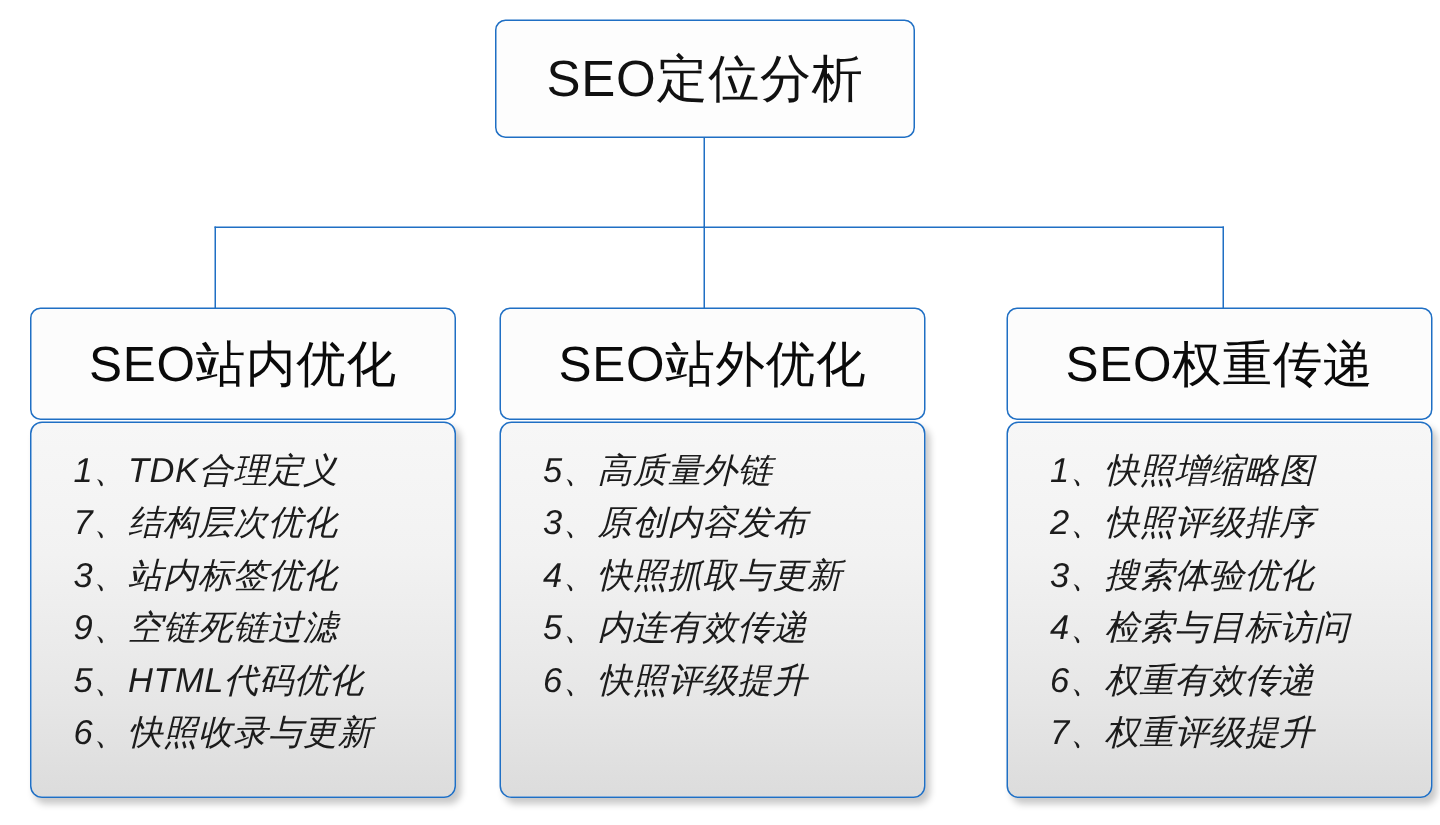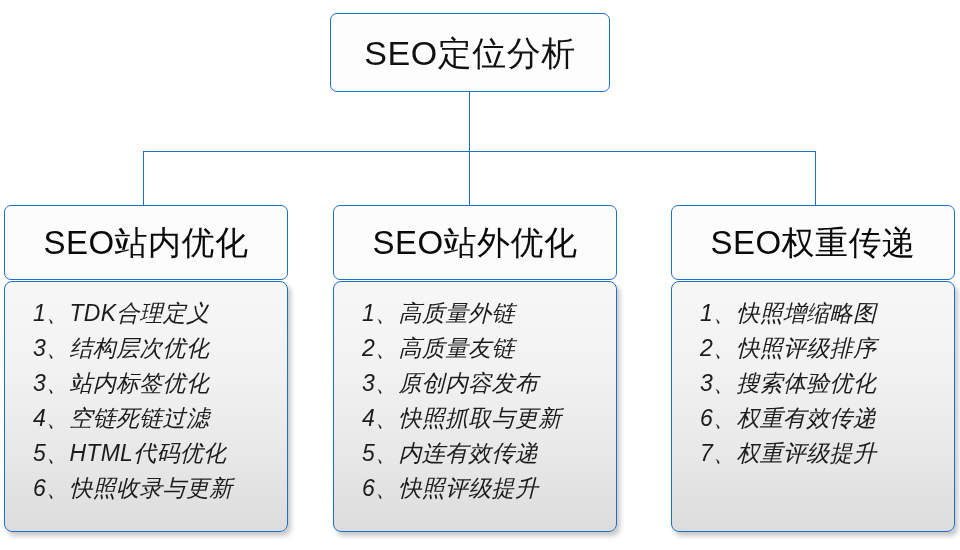--- a/index.html
+++ b/index.html
@@ -50,21 +50,21 @@
   .conn-v-left   { left: 143px; top: 151px; width: 1.4px; height: 55px; }
   .conn-v-mid    { left: 469px; top: 151px; width: 1.4px; height: 55px; }
   .conn-v-right  { left: 815px; top: 151px; width: 1.4px; height: 55px; }
 
   
   .column {
     position: absolute;
     top: 205px;
     width: 284px;
   }
-  .col-1 { left: 4px; }
+  .col-1 { left: 20px; }
   .col-2 { left: 333px; }
   .col-3 { left: 671px; }
 
   .col-header {
     box-sizing: border-box;
     width: 100%;
     height: 75px;
     border: 1.4px solid #1f6fc4;
     border-radius: 7px;
     background: #fcfcfc;
@@ -124,53 +124,53 @@
   <div class="conn conn-v-mid"></div>
   <div class="conn conn-v-right"></div>
 
   <div class="column col-1">
     <div class="col-header">
       <span class="col-header-label">SEO站内优化</span>
     </div>
     <div class="col-body">
       <ul class="item-list">
         <li class="item">1、TDK合理定义</li>
-        <li class="item">3、结构层次优化</li>
+        <li class="item">7、结构层次优化</li>
         <li class="item">3、站内标签优化</li>
-        <li class="item">4、空链死链过滤</li>
+        <li class="item">9、空链死链过滤</li>
         <li class="item">5、HTML代码优化</li>
         <li class="item">6、快照收录与更新</li>
       </ul>
     </div>
   </div>
 
   <div class="column col-2">
     <div class="col-header">
       <span class="col-header-label">SEO站外优化</span>
     </div>
     <div class="col-body">
       <ul class="item-list">
-        <li class="item">1、高质量外链</li>
-        <li class="item">2、高质量友链</li>
+        <li class="item">5、高质量外链</li>
         <li class="item">3、原创内容发布</li>
         <li class="item">4、快照抓取与更新</li>
         <li class="item">5、内连有效传递</li>
         <li class="item">6、快照评级提升</li>
       </ul>
     </div>
   </div>
 
   <div class="column col-3">
     <div class="col-header">
       <span class="col-header-label">SEO权重传递</span>
     </div>
     <div class="col-body">
       <ul class="item-list">
         <li class="item">1、快照增缩略图</li>
         <li class="item">2、快照评级排序</li>
         <li class="item">3、搜索体验优化</li>
+        <li class="item">4、检索与目标访问</li>
         <li class="item">6、权重有效传递</li>
         <li class="item">7、权重评级提升</li>
       </ul>
     </div>
   </div>
 
 </div>
 
 </body></html>

